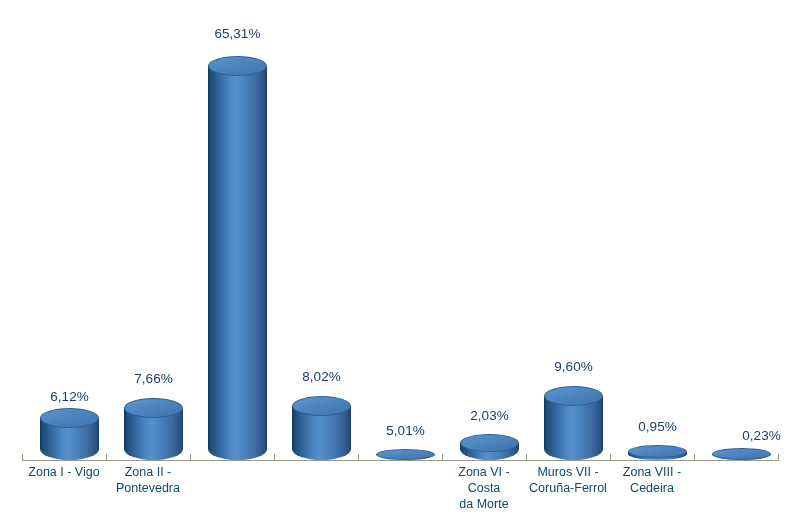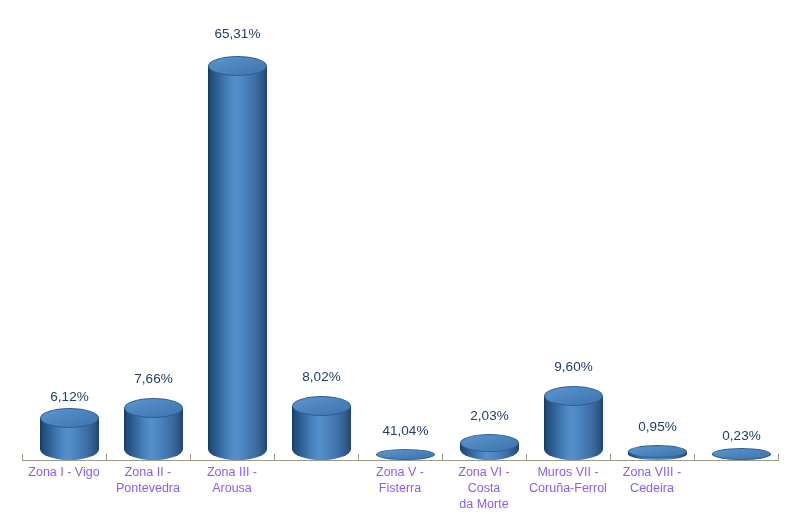--- a/index.html
+++ b/index.html
@@ -105,21 +105,21 @@
     font-size: 13.5px;
     font-family: "Liberation Sans", sans-serif;
     white-space: nowrap;
   }
 
   
   .cat-label {
     position: absolute;
     top: 464px;
     text-align: center;
-    color: #8b5cf6;
+    color: #0c4a6e;
     font-size: 12.5px;
     line-height: 16px;
     font-family: "Liberation Sans", sans-serif;
   }
   .cat-label span { display: block; }
 </style>
 </head>
 <body>
 
 <div id="chart-root">
@@ -174,21 +174,21 @@
     </div>
     <div class="data-label" style="left:292px; width:59px; top:369px;">8,02%</div>
 
     <div class="bar-group" style="left:376px; width:59px; height:11px;">
       <div class="cyl flat" style="height:11px;">
         <div class="cyl-body" style="height:6px;"></div>
         <div class="cyl-bottom" style="height:10px;"></div>
         <div class="cyl-top" style="top:0; height:11px;"></div>
       </div>
     </div>
-    <div class="data-label" style="left:376px; width:59px; top:423px;">41,04%</div>
+    <div class="data-label" style="left:376px; width:59px; top:423px;">5,01%</div>
 
     <div class="bar-group" style="left:460px; width:59px; height:26px;">
       <div class="cyl" style="height:26px;">
         <div class="cyl-body" style="height:17px;"></div>
         <div class="cyl-bottom" style="height:15px;"></div>
         <div class="cyl-top" style="top:0; height:18px;"></div>
       </div>
     </div>
     <div class="data-label" style="left:460px; width:59px; top:408px;">2,03%</div>
 
@@ -210,41 +210,33 @@
     </div>
     <div class="data-label" style="left:628px; width:59px; top:419px;">0,95%</div>
 
     <div class="bar-group" style="left:712px; width:59px; height:12px;">
       <div class="cyl flat" style="height:12px;">
         <div class="cyl-body" style="height:6px;"></div>
         <div class="cyl-bottom" style="height:11px;"></div>
         <div class="cyl-top" style="top:0; height:12px;"></div>
       </div>
     </div>
-    <div class="data-label" style="left:712px; width:59px; top:428px;">0,23%</div>
+    <div class="data-label" style="left:732px; width:59px; top:428px;">0,23%</div>
 
     <div class="cat-label" style="left:22px; width:84px;">
       <span>Zona I - Vigo</span>
     </div>
 
     <div class="cat-label" style="left:106px; width:84px;">
       <span>Zona II -</span>
       <span>Pontevedra</span>
     </div>
 
-    <div class="cat-label" style="left:190px; width:84px;">
-      <span>Zona III -</span>
-      <span>Arousa</span>
-    </div>
-
-
-    <div class="cat-label" style="left:358px; width:84px;">
-      <span>Zona V -</span>
-      <span>Fisterra</span>
-    </div>
+
+
 
     <div class="cat-label" style="left:442px; width:84px;">
       <span>Zona VI - Costa</span>
       <span>da Morte</span>
     </div>
 
     <div class="cat-label" style="left:526px; width:84px;">
       <span>Muros VII -</span>
       <span>Coruña-Ferrol</span>
     </div>

